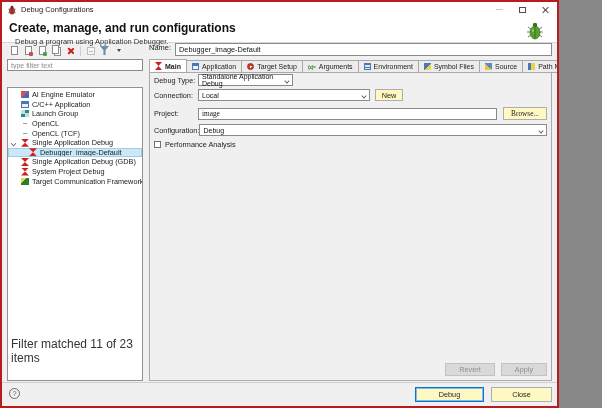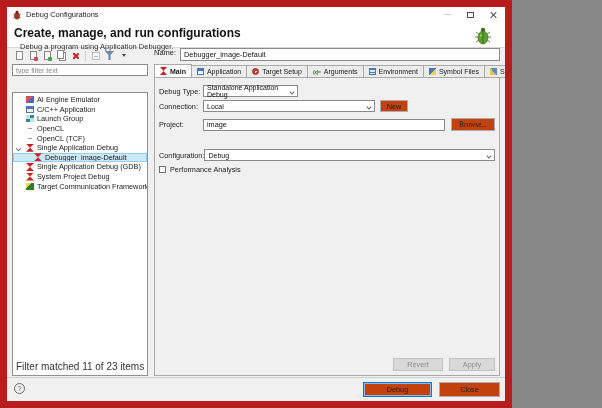--- a/index.html
+++ b/index.html
@@ -1,19 +1,19 @@
 <!DOCTYPE html>
 <html><head>
 <meta charset="utf-8">
 <style>
   * { margin:0; padding:0; box-sizing:border-box; }
   html,body { background:#888; font-family:"Liberation Sans", sans-serif; }
   #window {
-    position:relative; width:512px; height:408px; background:#f0f0f0;
-    border:7px solid #b91c1c; overflow:hidden; font-size:8px; color:#1e1e1e;
+    position:relative; width:559px; height:408px; background:#f0f0f0;
+    border:2px solid #b91c1c; overflow:hidden; font-size:8px; color:#1e1e1e;
   }
   
   .titlebar { position:absolute; top:0; left:0; right:0; height:15px; background:#fff;
     display:flex; align-items:center; padding-left:5px; }
   .titlebar .title { font-size:7.5px; margin-left:4px; color:#222; }
   .win-controls { position:absolute; right:0; top:0; height:15px; display:flex; }
   .win-btn { width:23px; height:15px; display:flex; align-items:center; justify-content:center; }
   .min-glyph { width:7px; height:1px; background:#c9c9c9; }
   .max-glyph { width:7px; height:6px; border:1px solid #4d4d4d; background:#fff; }
   .close-glyph { position:relative; width:8px; height:8px; }
@@ -58,21 +58,21 @@
   .expander::before { content:""; position:absolute; left:0; top:1px; width:4px; height:4px;
     border-right:1.2px solid #555; border-bottom:1.2px solid #555; transform:rotate(45deg) scale(.8); }
   .ti { width:8px; height:8px; flex:0 0 8px; display:inline-flex; align-items:center; justify-content:center; }
   .ti-ai { background:linear-gradient(135deg,#c55 50%,#46c 50%); width:7px; height:7px; }
   .ti-cpp { width:7px; height:7px; border:1px solid #4a78b5; background:linear-gradient(#4a78b5 2px,#e8f0fa 2px); }
   .ti-lg { width:7px; height:7px; background:conic-gradient(#2e8b8b 25%,#bfe0e0 0 50%,#2e8b8b 0 75%,#bfe0e0 0); }
   .ti-ocl { color:#7a7a7a; font-size:8px; font-weight:bold; line-height:7px; }
   .ti-sad { width:7px; height:8px; background:#cc2222; clip-path:polygon(0 0,100% 0,50% 50%,100% 100%,0 100%,50% 50%); }
   .ti-spm { width:7px; height:7px; background:#3465a4; box-shadow:inset 0 -2px 0 #9ab8dd; }
   .ti-tcf { width:7px; height:7px; background:linear-gradient(135deg,#e8d44d 35%,#2d7d2d 35%); }
-  .tree-status { position:absolute; left:3px; bottom:3px; font-size:10px; color:#333; }
+  .tree-status { position:absolute; left:3px; bottom:15px; font-size:12px; color:#333; }
   
   .right-panel { position:absolute; top:41px; left:147px; right:5px; bottom:25px; display:flex; flex-direction:column; }
   .name-row { height:14px; display:flex; align-items:flex-start; gap:4px; }
   .name-row label { font-size:7.5px; color:#222; flex:0 0 auto; }
   .name-row input { flex:1; height:13px; border:1px solid #8a8a8a; font-size:7.3px; padding:0 3px;
     font-family:"Liberation Sans", sans-serif; background:#fff; color:#111; }
   .tabbar { height:14px; margin-top:2px; display:flex; align-items:flex-end; }
   .tab { height:13px; display:flex; align-items:center; gap:3px; padding:0 5px; font-size:7px;
     color:#222; border:1px solid #a9a9a9; border-left-width:0; background:#ececec; white-space:nowrap; }
   .tab:first-child { border-left-width:1px; }
@@ -81,36 +81,36 @@
   .tic-main { width:7px; height:8px; background:#cc2222; clip-path:polygon(0 0,100% 0,50% 50%,100% 100%,0 100%,50% 50%); }
   .tic-app { width:7px; height:7px; border:1px solid #4a78b5; background:linear-gradient(#4a78b5 2px,#eef4fb 2px); }
   .tic-target { width:7px; height:7px; border-radius:50%; background:radial-gradient(circle at 50% 50%, #fff 0 1px, #d23b2a 1px); border:1px solid #a02518; }
   .tic-args { font-size:5px; color:#3a7a3a; font-weight:bold; letter-spacing:-.3px; width:auto; }
   .tic-env { width:7px; height:7px; background:repeating-linear-gradient(#4a78b5 0 1.5px,#dce8f5 1.5px 3px); border:1px solid #4a78b5; }
   .tic-sym { width:7px; height:7px; background:linear-gradient(135deg,#4a78b5 55%,#e8d44d 55%); }
   .tic-src { width:7px; height:7px; background:linear-gradient(45deg,#e0c44c 50%,#5b8ac2 50%); }
   .tic-path { width:7px; height:7px; background:linear-gradient(90deg,#4a78b5 40%,#e8d44d 40%); }
   .tic-common { width:7px; height:7px; border:1px solid #8a8a8a; background:linear-gradient(#b5b5b5 2px,#f2f2f2 2px); }
   .tab-content { flex:1; border:1px solid #a9a9a9; border-top-color:#a9a9a9; margin-top:-1px;
-    background:#f0f0f0; position:relative; padding:7px 4px 0 4px; }
+    background:#f0f0f0; position:relative; padding:1px 4px 0 4px; }
   .frow { display:flex; align-items:center; margin-bottom:3px; }
   .frow label { flex:0 0 44px; font-size:7.3px; color:#222; }
   .select { height:12px; background:#fff; border:1px solid #8a8a8a; display:flex; align-items:center;
     font-size:7px; color:#111; padding:0 3px; position:relative; }
   .select .sel-chev { position:absolute; right:3px; top:4px; width:4px; height:4px;
     border-right:1px solid #555; border-bottom:1px solid #555; transform:rotate(45deg) scale(.9); }
   .sel-debugtype { width:95px; }
   .sel-connection { width:172px; }
   .sel-config { flex:1; }
-  .btn { height:13px; background:#c2410c; border:1px solid #adadad; font-size:7.3px; color:#222;
+  .btn { height:13px; background:#fef9c3; border:1px solid #adadad; font-size:7.3px; color:#222;
     display:inline-flex; align-items:center; justify-content:center; font-family:"Liberation Sans", sans-serif; }
   .btn-new { width:28px; height:12px; margin-left:5px; }
   .btn-browse { width:44px; margin-left:6px;font-family:Liberation Serif, serif; }
   .proj-input { flex:1; height:12px; border:1px solid #8a8a8a; font-size:7.3px; padding:0 3px;
-    font-family:Liberation Sans, sans-serif; background:#fff; color:#111; }
+    font-family:Liberation Serif, serif; background:#fff; color:#111; }
   .cbrow { display:flex; align-items:center; gap:4px; margin-top:4px; }
   .cb { width:7px; height:7px; border:1px solid #707070; background:#fff; }
   .cbrow span { font-size:7.3px; color:#222; }
   .apply-row { position:absolute; right:4px; bottom:4px; display:flex; gap:6px; }
   .btn.disabled { background:#d9d9d9; border-color:#c2c2c2; color:#8f8f8f; }
   .btn-revert { width:50px; } .btn-apply { width:46px; }
   
   .footer { position:absolute; left:0; right:0; bottom:0; height:24px; border-top:1px solid #cfcfcf; }
   .help-circle { position:absolute; left:7px; top:5px; width:11px; height:11px; border-radius:50%;
     border:1px solid #6a6a6a; color:#6a6a6a; font-size:7.5px; display:flex; align-items:center; justify-content:center; }
@@ -305,21 +305,21 @@
           <span>Local</span>
           <span class="sel-chev"></span>
         </div>
         <button class="btn btn-new">New</button>
       </div>
       <div class="frow" style="margin-top:6px;">
         <label>Project:</label>
         <input class="proj-input" type="text" value="image" style="">
         <button class="btn btn-browse">Browse...</button>
       </div>
-      <div class="frow" style="margin-top:18px;">
+      <div class="frow" style="margin-top:4px;">
         <label>Configuration:</label>
         <div class="select sel-config">
           <span>Debug</span>
           <span class="sel-chev"></span>
         </div>
       </div>
       <div class="cbrow">
         <span class="cb"></span>
         <span>Performance Analysis</span>
       </div>

